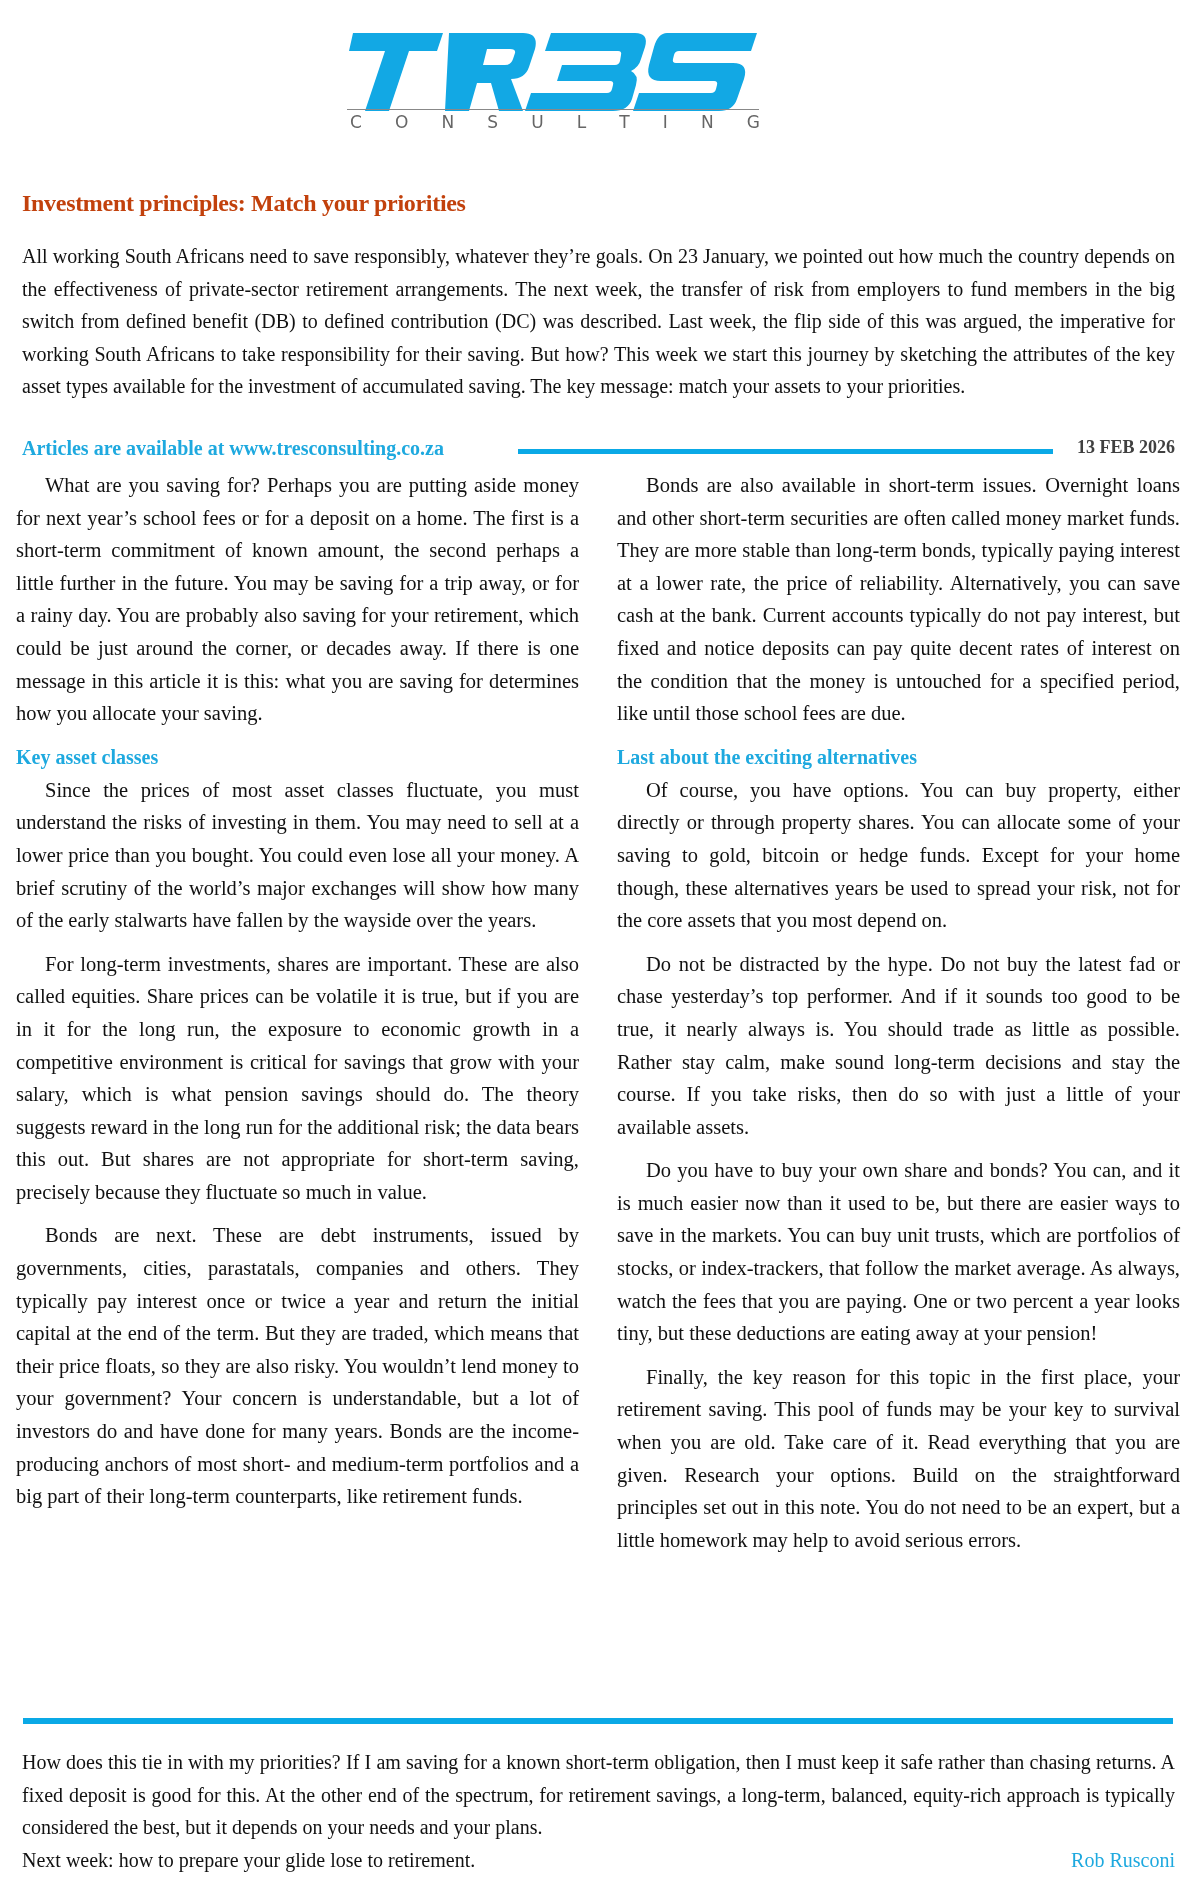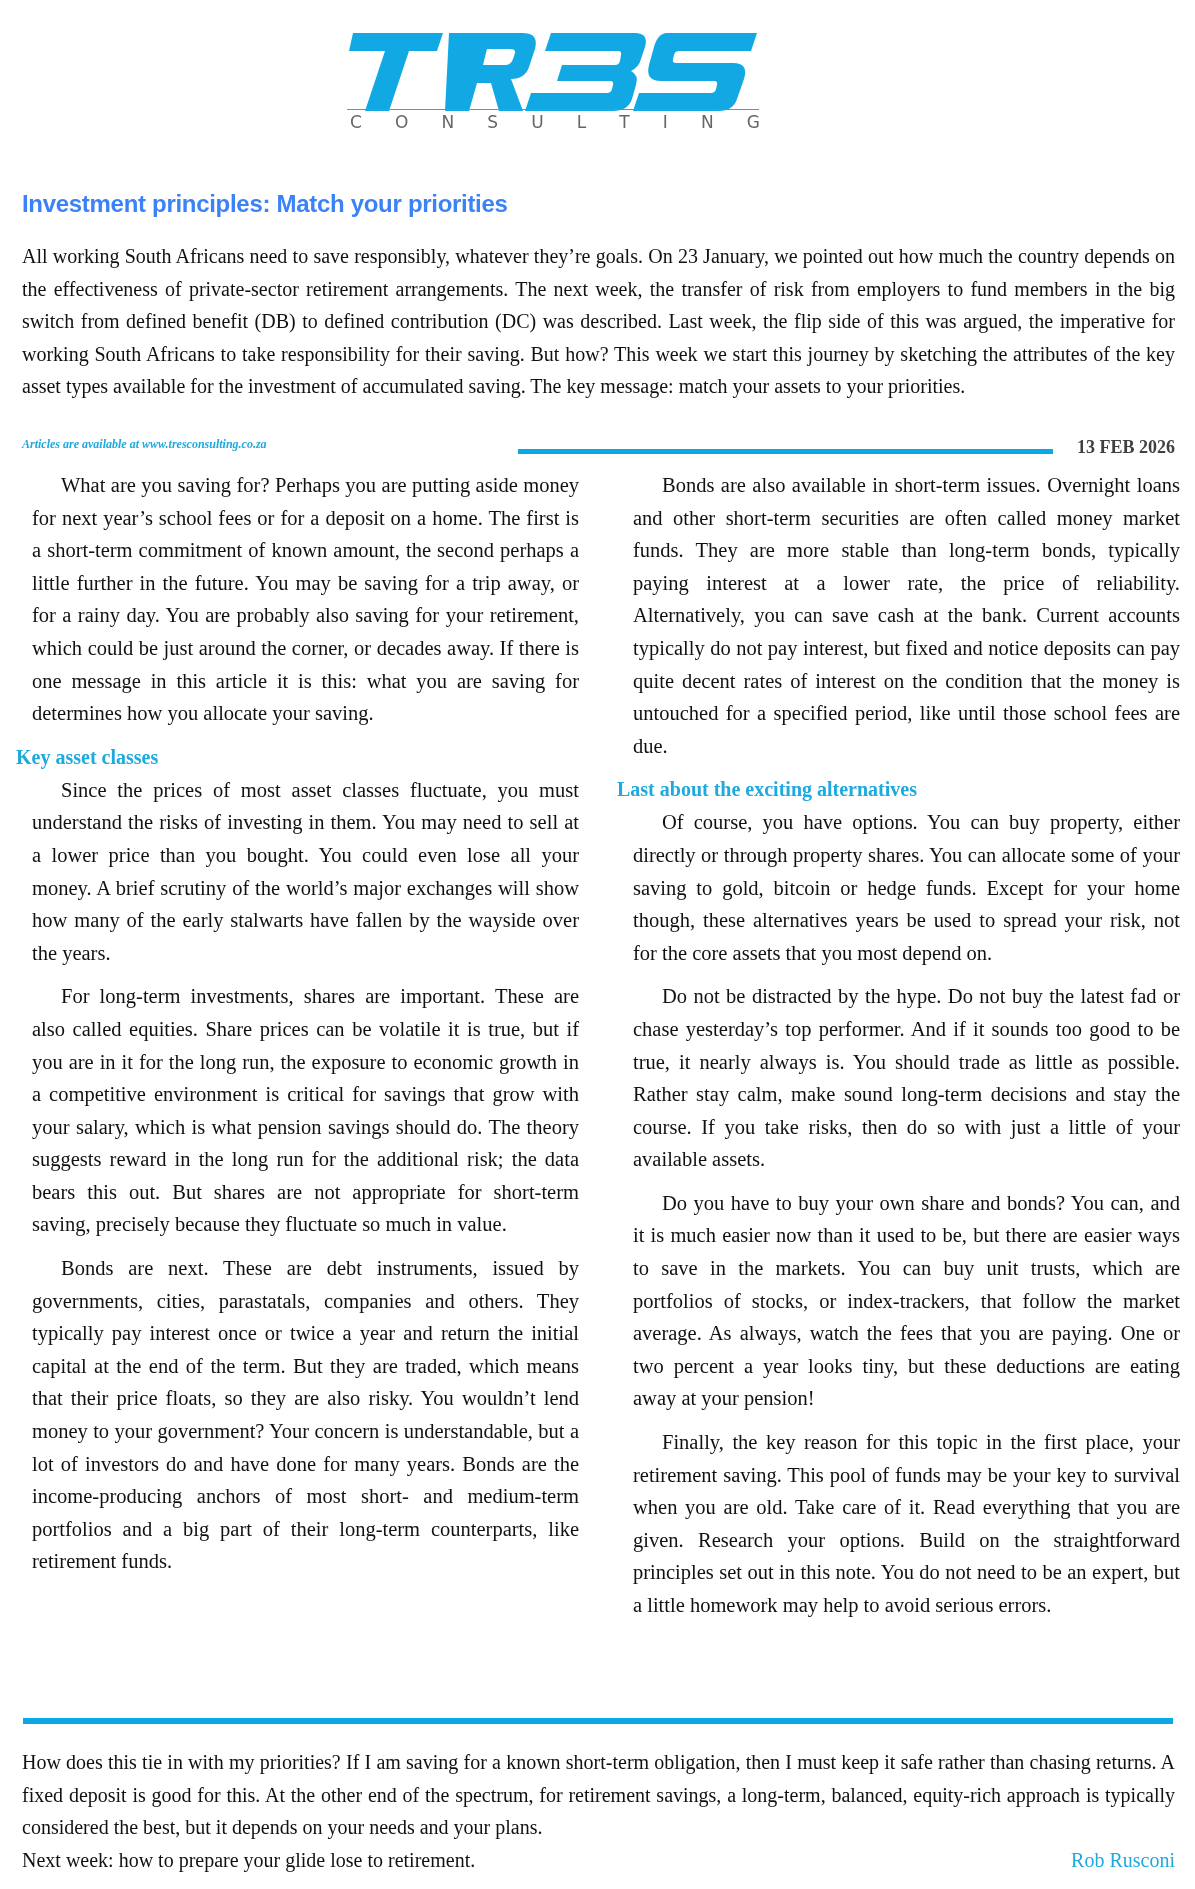--- a/index.html
+++ b/index.html
@@ -6,36 +6,36 @@
   body { width: 1195px; height: 1889px; position: relative; overflow: hidden;
          font-family: "DejaVu Serif", "Liberation Serif", serif; color: #111; }
   .logo { position: absolute; left: 345px; top: 18px; width: 415px; height: 118px; }
   .logo svg { width: 100%; height: 100%; display: block; }
   .logo-sub { position: absolute; left: 350px; top: 112px; width: 410px;
               display: flex; justify-content: space-between;
               font-family: "DejaVu Sans", sans-serif; font-size: 17px; color: #666; }
   .logo-rule { position: absolute; left: 347px; top: 109px; width: 412px; height: 1px; background: #888; }
 
   .title { position: absolute; left: 22px; top: 190px; font-size: 24px; font-weight: bold;
-           color: #3b82f6; letter-spacing: -0.3px; font-family: Liberation Sans, sans-serif; }
+           color: #c2410c; letter-spacing: -0.3px; font-family: Liberation Serif, serif; }
   .intro { position: absolute; left: 22px; top: 240px; width: 1153px; font-size: 20px;
            line-height: 32.6px; text-align: justify; font-family: "Liberation Serif", serif; }
 
   .meta-row { position: absolute; left: 22px; top: 437px; width: 1153px; height: 26px; }
-  .meta-link { position: absolute; left: 0; top: 0; font-size: 12px; font-weight: bold; color: #1ea9df;
-               font-family: "Liberation Serif", serif; font-style: italic; }
+  .meta-link { position: absolute; left: 0; top: 0; font-size: 20px; font-weight: bold; color: #1ea9df;
+               font-family: "Liberation Serif", serif; }
   .meta-rule { position: absolute; left: 496px; top: 12px; width: 535px; height: 5px; background: #0aa9e6; }
   .meta-date { position: absolute; right: 0; top: 0; font-size: 18px; font-weight: bold; color: #404040;
                font-family: "Liberation Serif", serif; }
 
   .col { position: absolute; top: 469px; width: 563px; font-size: 20.5px; line-height: 32.6px;
          font-family: "Liberation Serif", serif; text-align: justify; hyphens: manual; }
   .col-left { left: 16px; }
   .col-right { left: 617px; }
-  .col p { margin: 0 0 11px 16px; text-indent: 29px; }
+  .col p { margin: 0 0 11px 0; text-indent: 29px; }
   .col h3 { margin: 0 0 1px 0; font-size: 20px; font-weight: bold; color: #1ea9df; line-height: 32px; }
 
   .bottom-rule { position: absolute; left: 23px; top: 1718px; width: 1150px; height: 6px; background: #0aa9e6; }
   .closing { position: absolute; left: 22px; top: 1746px; width: 1153px; font-size: 20px;
              line-height: 32.6px; text-align: justify; font-family: "Liberation Serif", serif; }
   .closing .last-line { display: flex; justify-content: space-between; }
   .author { color: #1ea9df; }
 </style>
 </head>
 <body>

